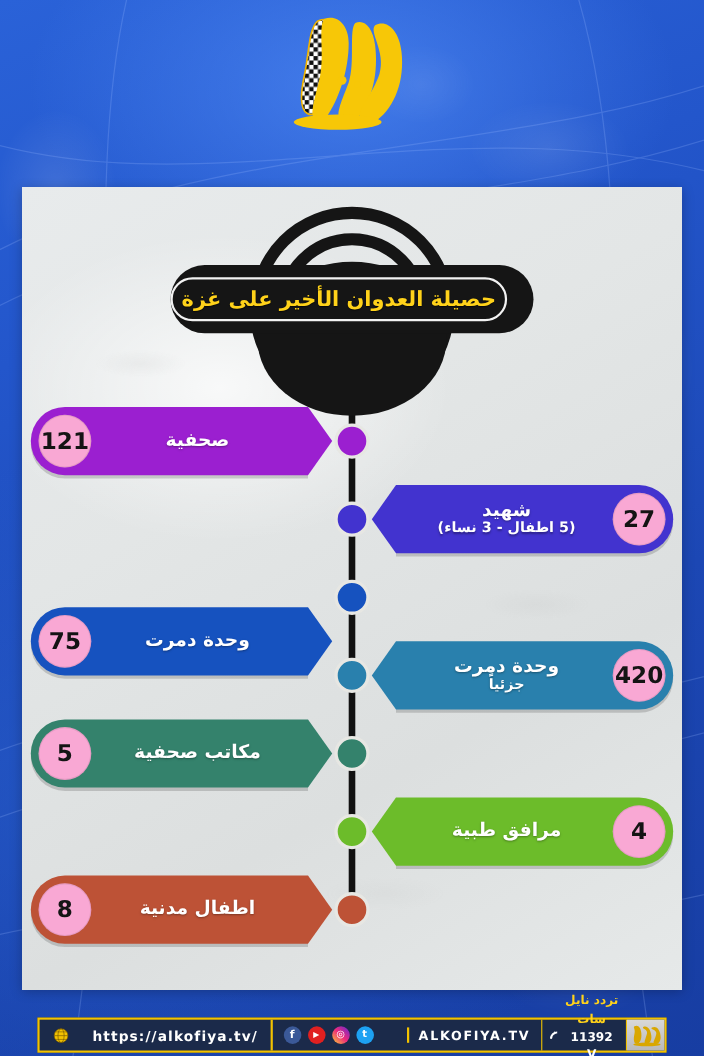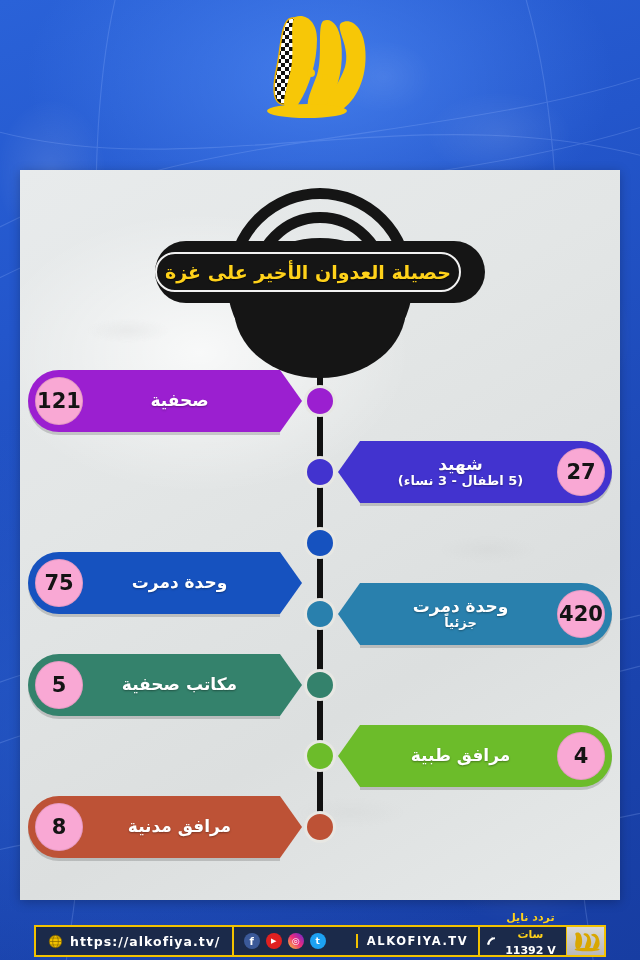--- a/index.html
+++ b/index.html
@@ -173,21 +173,21 @@
   }
 
   
   #footer {
     position:absolute; left:34px; top:925px; width:572px; height:32px;
     background:#1b2a4a; border:2px solid #f2c200;
     display:flex; align-items:stretch;
   }
   .f-seg { display:flex; align-items:center; height:100%; }
   .f-div { width:2px; background:#f2c200; }
-  #f-site { padding:0 12px; gap:7px; }
+  #f-site { padding:0 12px; gap:21px; }
   #f-site .txt {
     color:#fff; font-size:12.5px; font-weight:bold; letter-spacing:1px;
   }
   #f-social { padding:0 10px; gap:6px; }
   .soc {
     width:16px; height:16px; border-radius:50%;
     display:flex; align-items:center; justify-content:center;
     color:#fff; font-size:10px; font-weight:bold;
   }
   #f-social .brand {
@@ -325,21 +325,21 @@
           </div>
           <div class="arrow"></div>
         </div>
         <div class="dot-small" style="background: rgb(108, 188, 42);"></div>
         <div class="node" style="background: rgb(108, 188, 42);"></div>
       </div>
       <div class="row left" style="top: 626px;">
         <div class="banner" style="background: rgb(189, 82, 54); color: rgb(189, 82, 54);">
           <div class="num-circle">8</div>
           <div class="labels">
-            <div class="lbl">مرافق مدنية</div>
+            <div class="lbl">اطفال مدنية</div>
           </div>
           <div class="arrow"></div>
         </div>
         <div class="dot-small" style="background: rgb(189, 82, 54);"></div>
         <div class="node" style="background: rgb(189, 82, 54);"></div>
       </div>
     </div>
 </div>
 
 <div id="footer">

